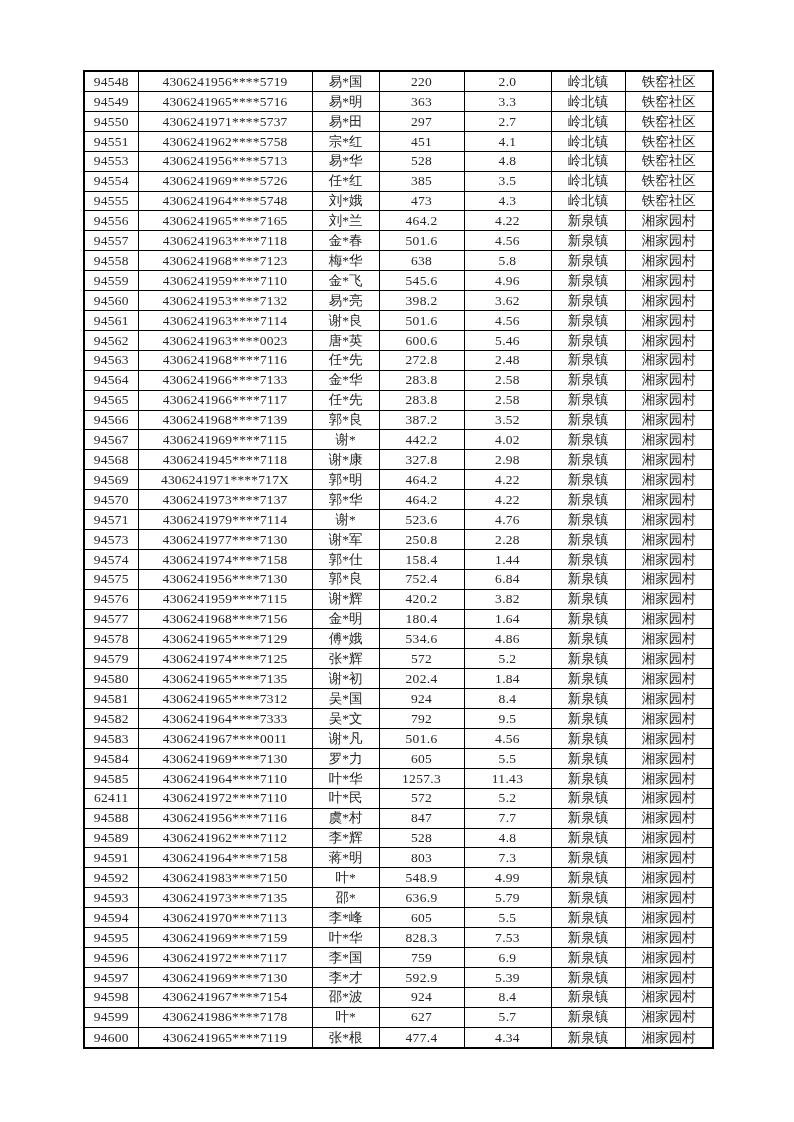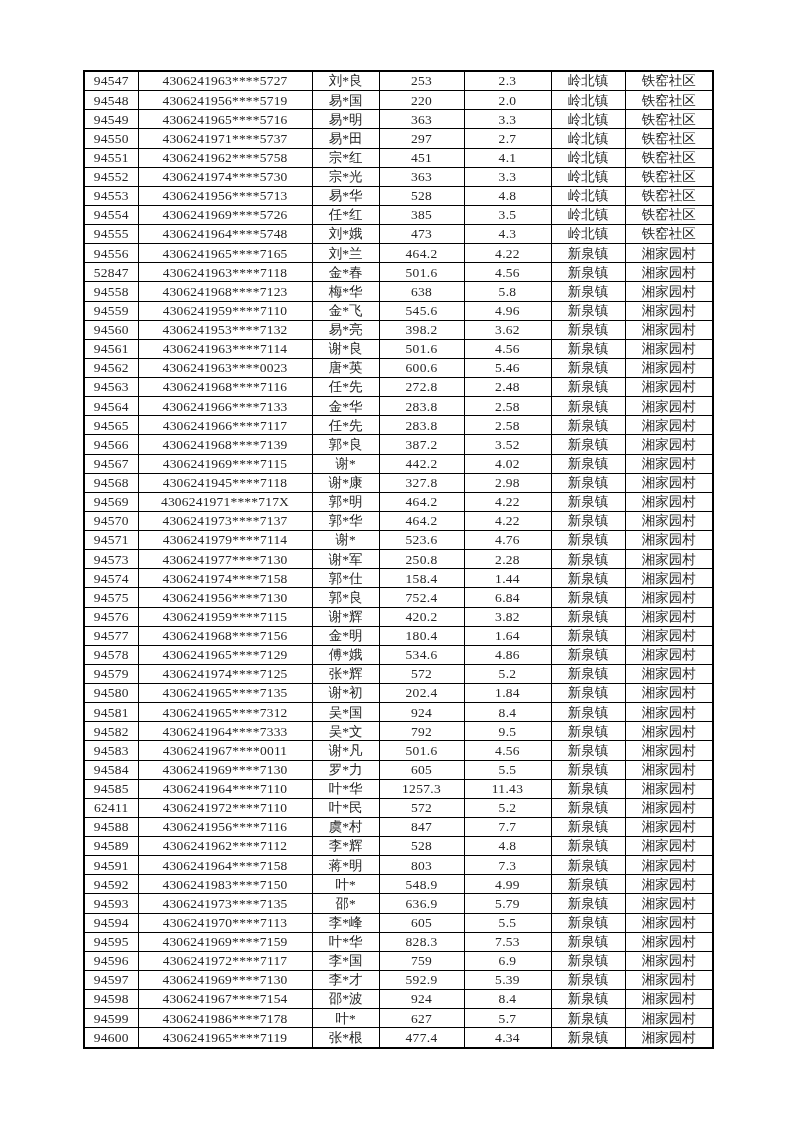--- a/index.html
+++ b/index.html
@@ -48,29 +48,20 @@
       <col style="width:54px">
       <col style="width:174px">
       <col style="width:67px">
       <col style="width:85px">
       <col style="width:87px">
       <col style="width:74px">
       <col style="width:88px">
     </colgroup>
     <tbody>
         <tr>
-          <td class="c-serial">94547</td>
-          <td class="c-id">4306241963****5727</td>
-          <td class="c-name">刘*良</td>
-          <td class="c-amount">253</td>
-          <td class="c-rate">2.3</td>
-          <td class="c-town">岭北镇</td>
-          <td class="c-village">铁窑社区</td>
-        </tr>
-        <tr>
           <td class="c-serial">94548</td>
           <td class="c-id">4306241956****5719</td>
           <td class="c-name">易*国</td>
           <td class="c-amount">220</td>
           <td class="c-rate">2.0</td>
           <td class="c-town">岭北镇</td>
           <td class="c-village">铁窑社区</td>
         </tr>
         <tr>
           <td class="c-serial">94549</td>
@@ -93,29 +84,20 @@
         <tr>
           <td class="c-serial">94551</td>
           <td class="c-id">4306241962****5758</td>
           <td class="c-name">宗*红</td>
           <td class="c-amount">451</td>
           <td class="c-rate">4.1</td>
           <td class="c-town">岭北镇</td>
           <td class="c-village">铁窑社区</td>
         </tr>
         <tr>
-          <td class="c-serial">94552</td>
-          <td class="c-id">4306241974****5730</td>
-          <td class="c-name">宗*光</td>
-          <td class="c-amount">363</td>
-          <td class="c-rate">3.3</td>
-          <td class="c-town">岭北镇</td>
-          <td class="c-village">铁窑社区</td>
-        </tr>
-        <tr>
           <td class="c-serial">94553</td>
           <td class="c-id">4306241956****5713</td>
           <td class="c-name">易*华</td>
           <td class="c-amount">528</td>
           <td class="c-rate">4.8</td>
           <td class="c-town">岭北镇</td>
           <td class="c-village">铁窑社区</td>
         </tr>
         <tr>
           <td class="c-serial">94554</td>
@@ -138,21 +120,21 @@
         <tr>
           <td class="c-serial">94556</td>
           <td class="c-id">4306241965****7165</td>
           <td class="c-name">刘*兰</td>
           <td class="c-amount">464.2</td>
           <td class="c-rate">4.22</td>
           <td class="c-town">新泉镇</td>
           <td class="c-village">湘家园村</td>
         </tr>
         <tr>
-          <td class="c-serial">52847</td>
+          <td class="c-serial">94557</td>
           <td class="c-id">4306241963****7118</td>
           <td class="c-name">金*春</td>
           <td class="c-amount">501.6</td>
           <td class="c-rate">4.56</td>
           <td class="c-town">新泉镇</td>
           <td class="c-village">湘家园村</td>
         </tr>
         <tr>
           <td class="c-serial">94558</td>
           <td class="c-id">4306241968****7123</td>

